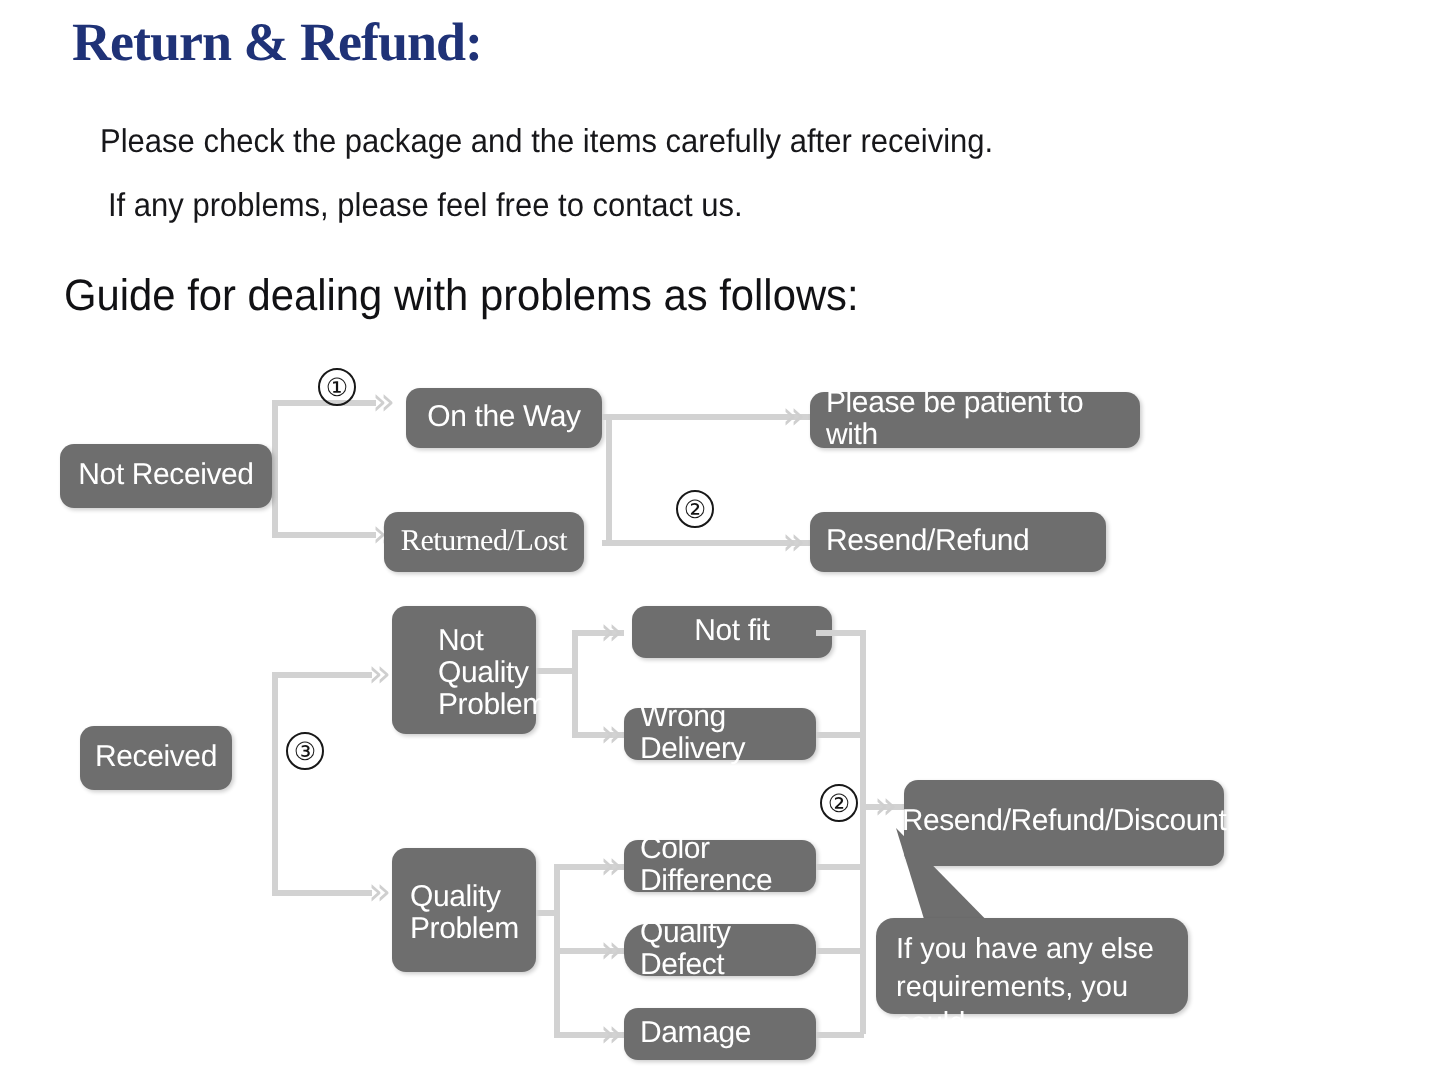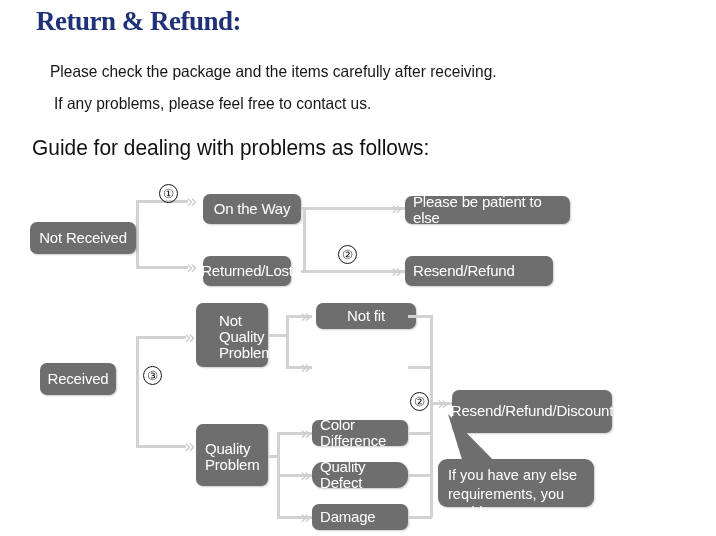--- a/index.html
+++ b/index.html
@@ -118,31 +118,31 @@
   <div class="ln h" style="left:136px;top:266px;width:52px;"></div>
   <div class="arrow" style="left:186px;top:192px;">»</div>
   <div class="arrow" style="left:186px;top:258px;">»</div>
 
   <div class="step" style="left:159px;top:184px;">①</div>
 
   <div class="node" style="left:30px;top:222px;width:106px;height:32px;justify-content:center;">Not Received</div>
 
   <div class="node" style="left:203px;top:194px;width:98px;height:30px;justify-content:center;">On the Way</div>
 
-  <div class="node" style="left:203px;top:256px;width:88px;height:30px;justify-content:center;">Returned/Lost</div>
+  <div class="node" style="left:192px;top:256px;width:100px;height:30px;justify-content:center;font-family:Liberation Serif, serif;">Returned/Lost</div>
 
   <div class="ln h" style="left:301px;top:207px;width:104px;"></div>
   <div class="ln h" style="left:301px;top:270px;width:104px;"></div>
   <div class="ln v" style="left:303px;top:207px;height:66px;"></div>
   <div class="arrow" style="left:391px;top:199px;">»</div>
   <div class="arrow" style="left:391px;top:262px;">»</div>
 
   <div class="step" style="left:338px;top:245px;">②</div>
 
-  <div class="node" style="left:405px;top:196px;width:165px;height:28px;">Please be patient to else</div>
+  <div class="node" style="left:405px;top:196px;width:165px;height:28px;">Please be patient to with</div>
 
   <div class="node" style="left:405px;top:256px;width:148px;height:30px;">Resend/Refund</div>
 
   <div class="ln v" style="left:136px;top:336px;height:112px;"></div>
   <div class="ln h" style="left:136px;top:336px;width:50px;"></div>
   <div class="ln h" style="left:136px;top:445px;width:50px;"></div>
   <div class="arrow" style="left:184px;top:328px;">»</div>
   <div class="arrow" style="left:184px;top:437px;">»</div>
 
   <div class="step" style="left:143px;top:366px;">③</div>
@@ -157,20 +157,21 @@
 Problem</div>
 
   <div class="ln v" style="left:286px;top:315px;height:52px;"></div>
   <div class="ln h" style="left:268px;top:334px;width:20px;"></div>
   <div class="ln h" style="left:286px;top:315px;width:26px;"></div>
   <div class="ln h" style="left:286px;top:366px;width:26px;"></div>
   <div class="arrow" style="left:300px;top:307px;">»</div>
   <div class="arrow" style="left:300px;top:358px;">»</div>
 
   <div class="node" style="left:316px;top:303px;width:100px;height:26px;justify-content:center;">Not fit</div>
+  <div class="node" style="left:312px;top:354px;width:96px;height:26px;">Wrong Delivery</div>
 
   <div class="ln v" style="left:277px;top:432px;height:84px;"></div>
   <div class="ln h" style="left:268px;top:455px;width:12px;"></div>
   <div class="ln h" style="left:277px;top:432px;width:35px;"></div>
   <div class="ln h" style="left:277px;top:474px;width:35px;"></div>
   <div class="ln h" style="left:277px;top:516px;width:35px;"></div>
   <div class="arrow" style="left:300px;top:424px;">»</div>
   <div class="arrow" style="left:300px;top:466px;">»</div>
   <div class="arrow" style="left:300px;top:508px;">»</div>
 

